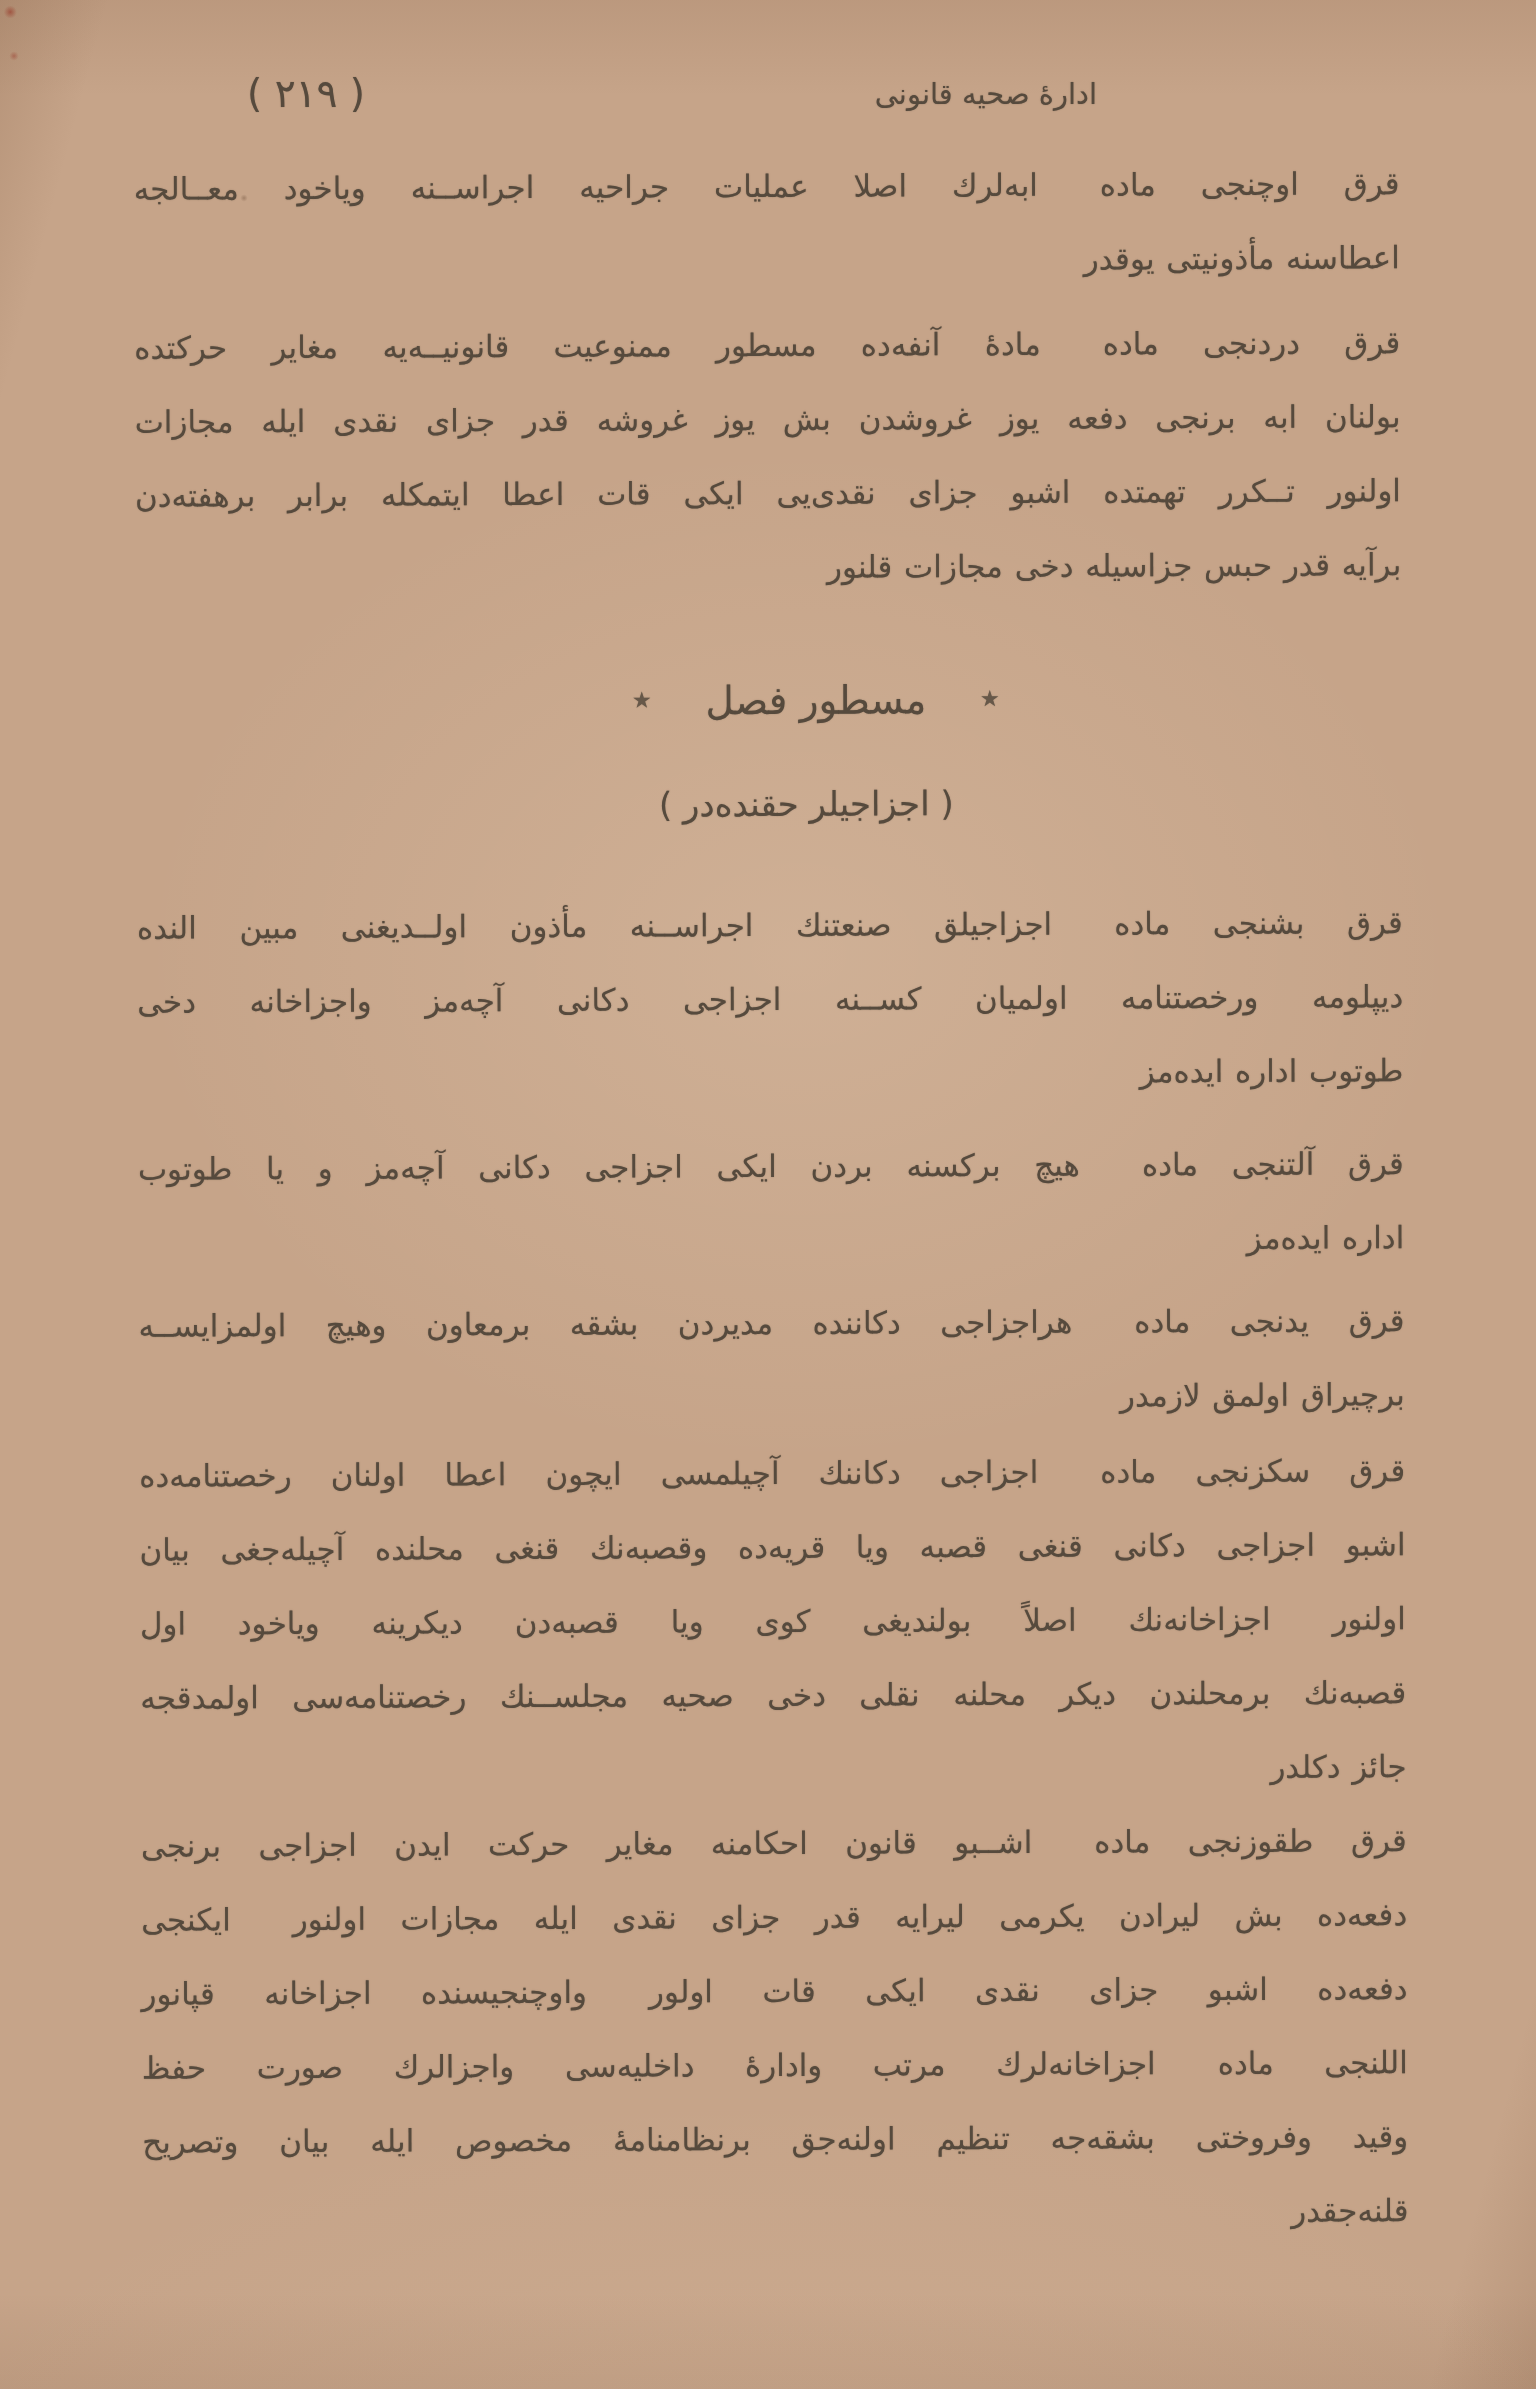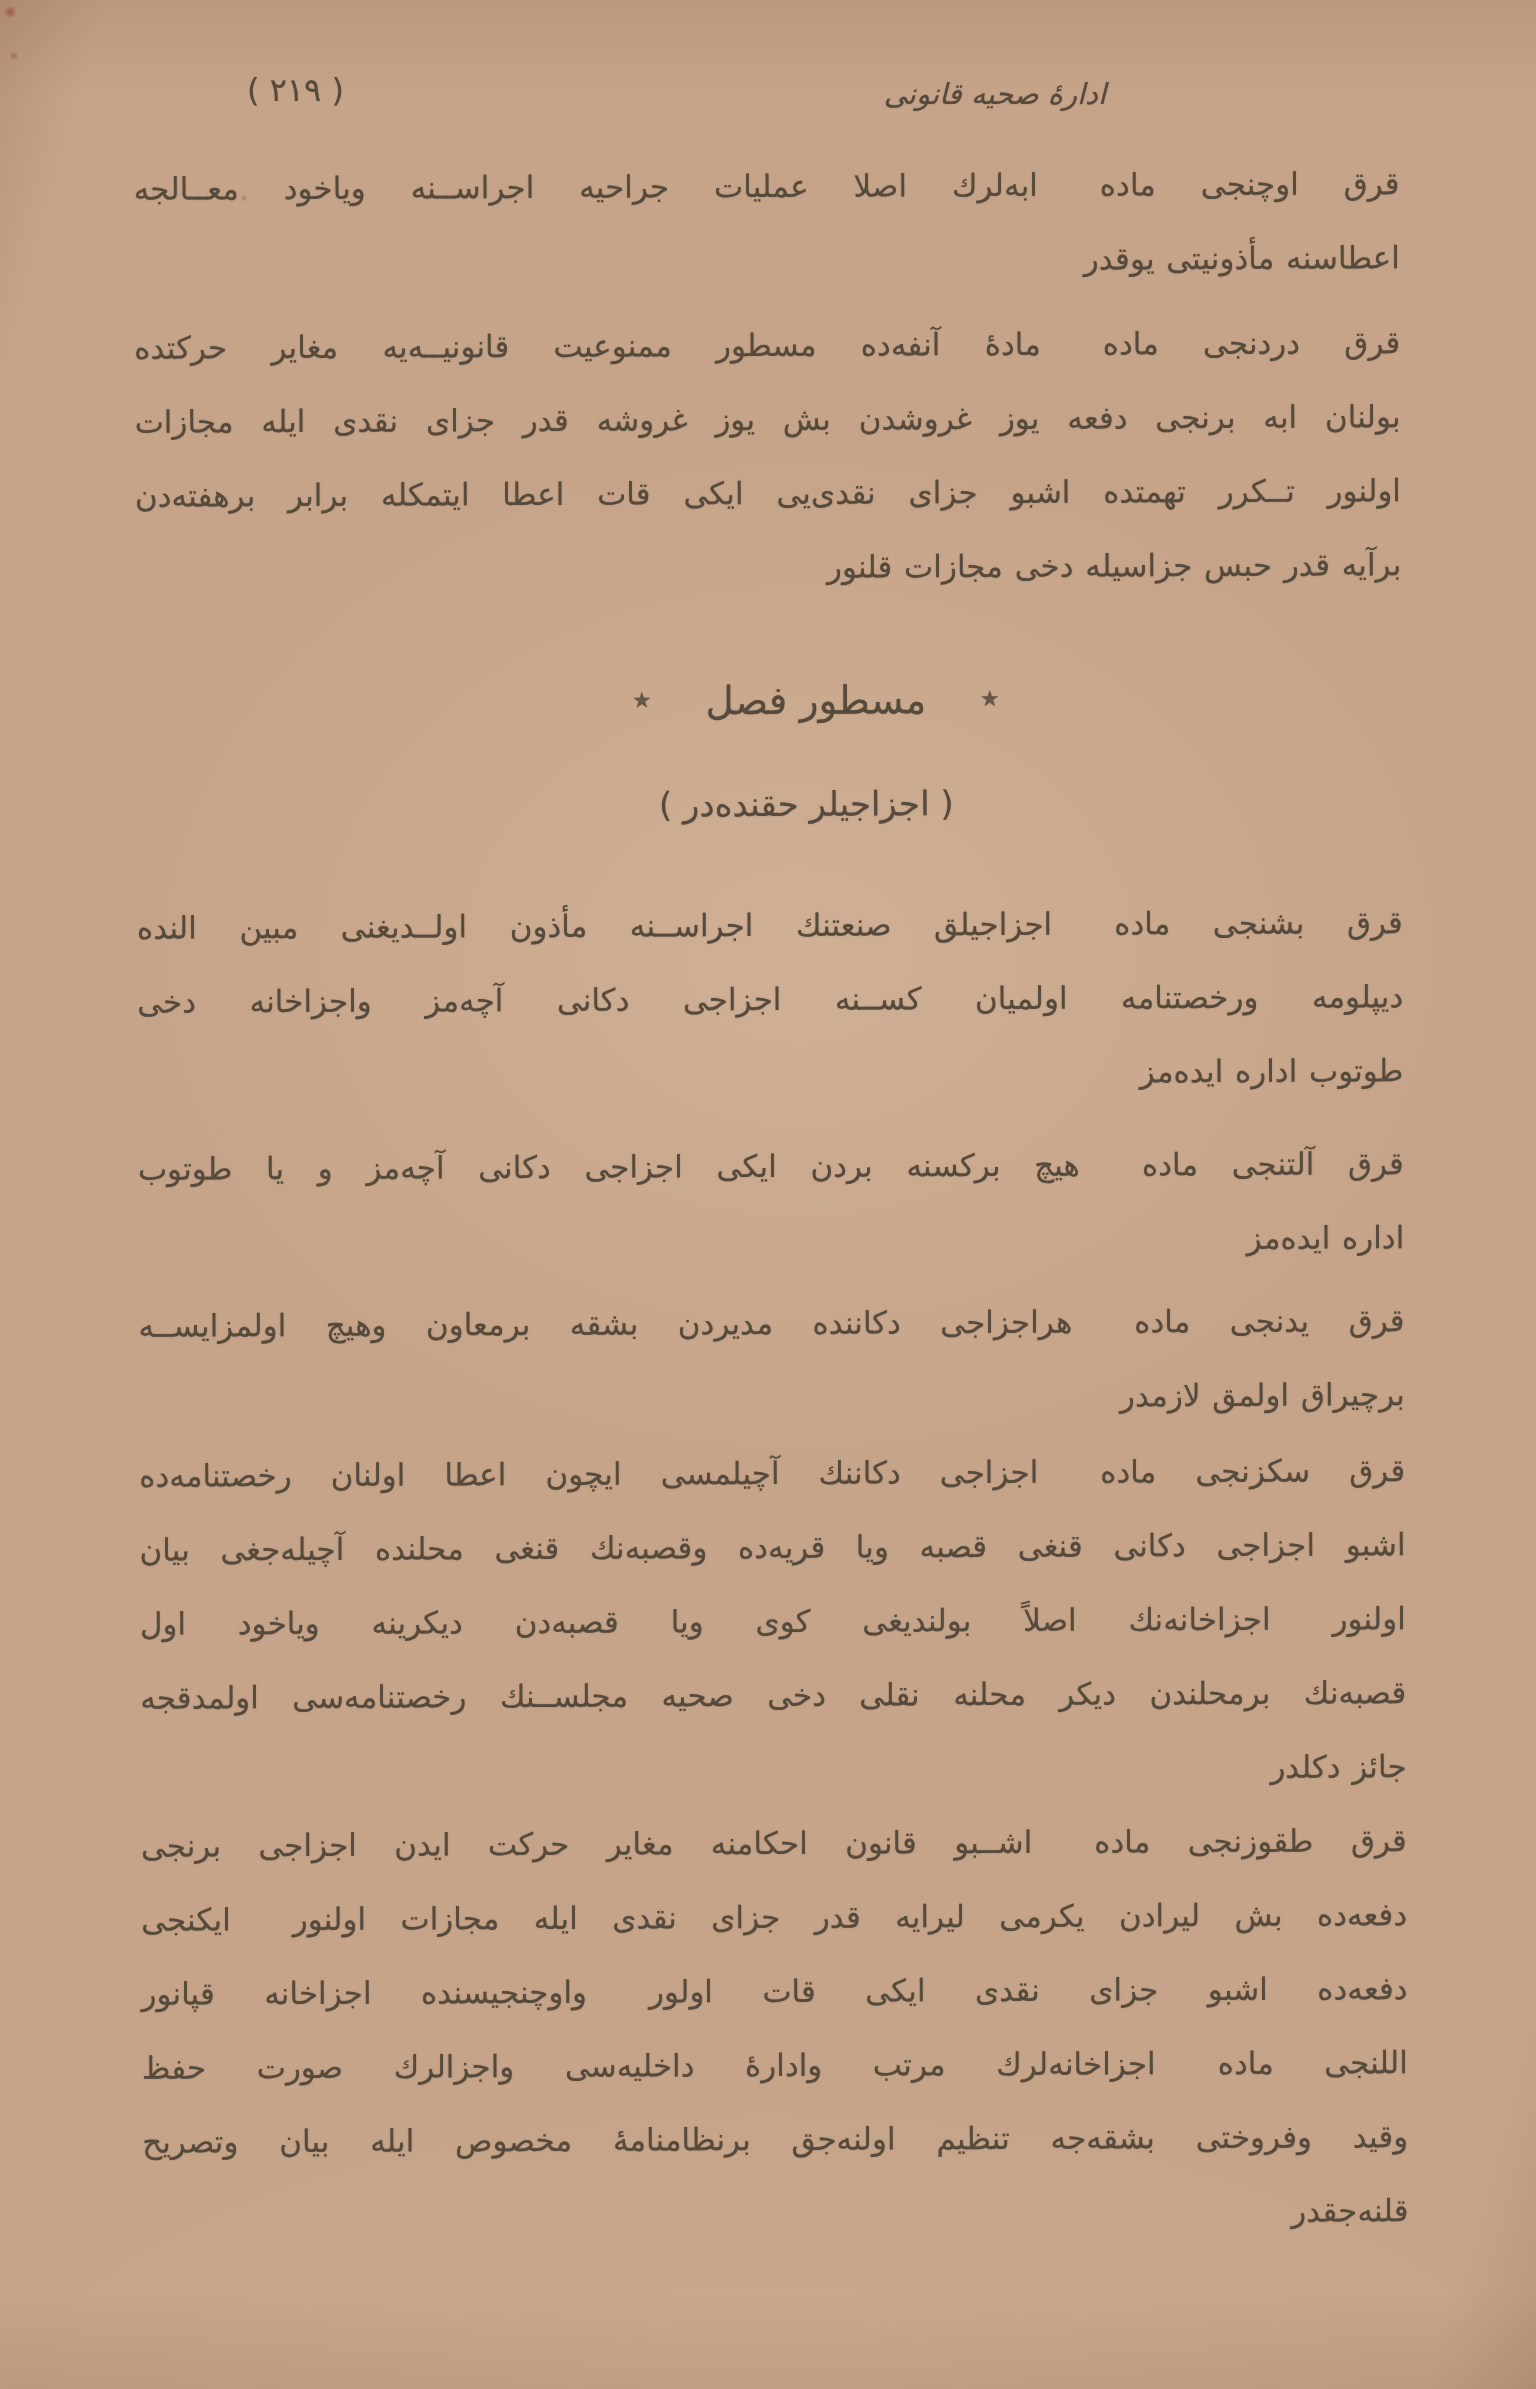--- a/index.html
+++ b/index.html
@@ -18,27 +18,26 @@
       radial-gradient(ellipse 1212px 559px at 50% 104%, rgba(250,228,200,.10), rgba(250,228,200,0) 70%),
       linear-gradient(105deg, rgba(115,78,52,.20) 0%, rgba(115,78,52,0) 5%, rgba(115,78,52,0) 95%, rgba(115,78,52,.16) 100%),
       linear-gradient(rgba(110,70,45,.12), rgba(110,70,45,0) 4%, rgba(110,70,45,0) 96%, rgba(110,70,45,.12) 100%);
     color:var(--ink,#564a3d);
   }
   .page-header{
     position:absolute;top:71px;left:0;right:0;height:69px;
     font-size:29px;
   }
   .running-title{
-    position:absolute;right:430px;top:5.6px;
+    position:absolute;right:439px;top:5.6px;
     text-shadow:0 0 1.2px rgba(86,74,61,.65);
-    font-style:italic;
   }
   .page-number{
     position:absolute;left:247px;top:0;
-    letter-spacing:6.5px;font-size:32px;
+    letter-spacing:6.5px;font-size:39px;
     text-shadow:0 0 1.1px rgba(86,74,61,.6);
   }
   .text-block{
     position:absolute;top:136px;right:132px;left:138px;
     transform:rotate(-.25deg);
     text-shadow:0 0 1.2px rgba(86,74,61,.62);
   }
   .para{margin:0;padding:0;}
   .line{
     display:block;

